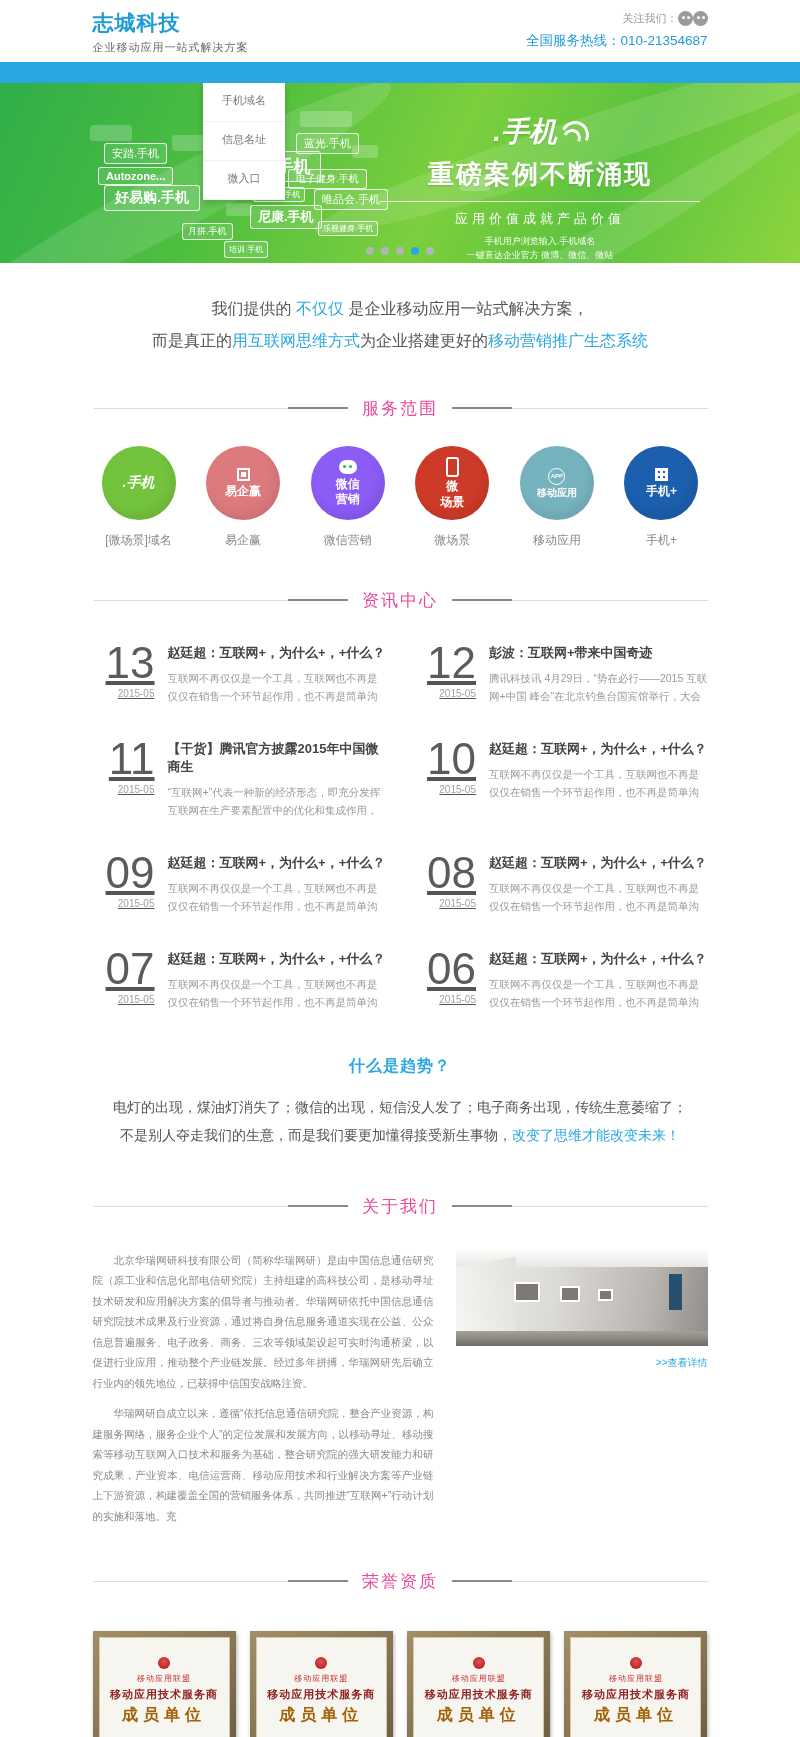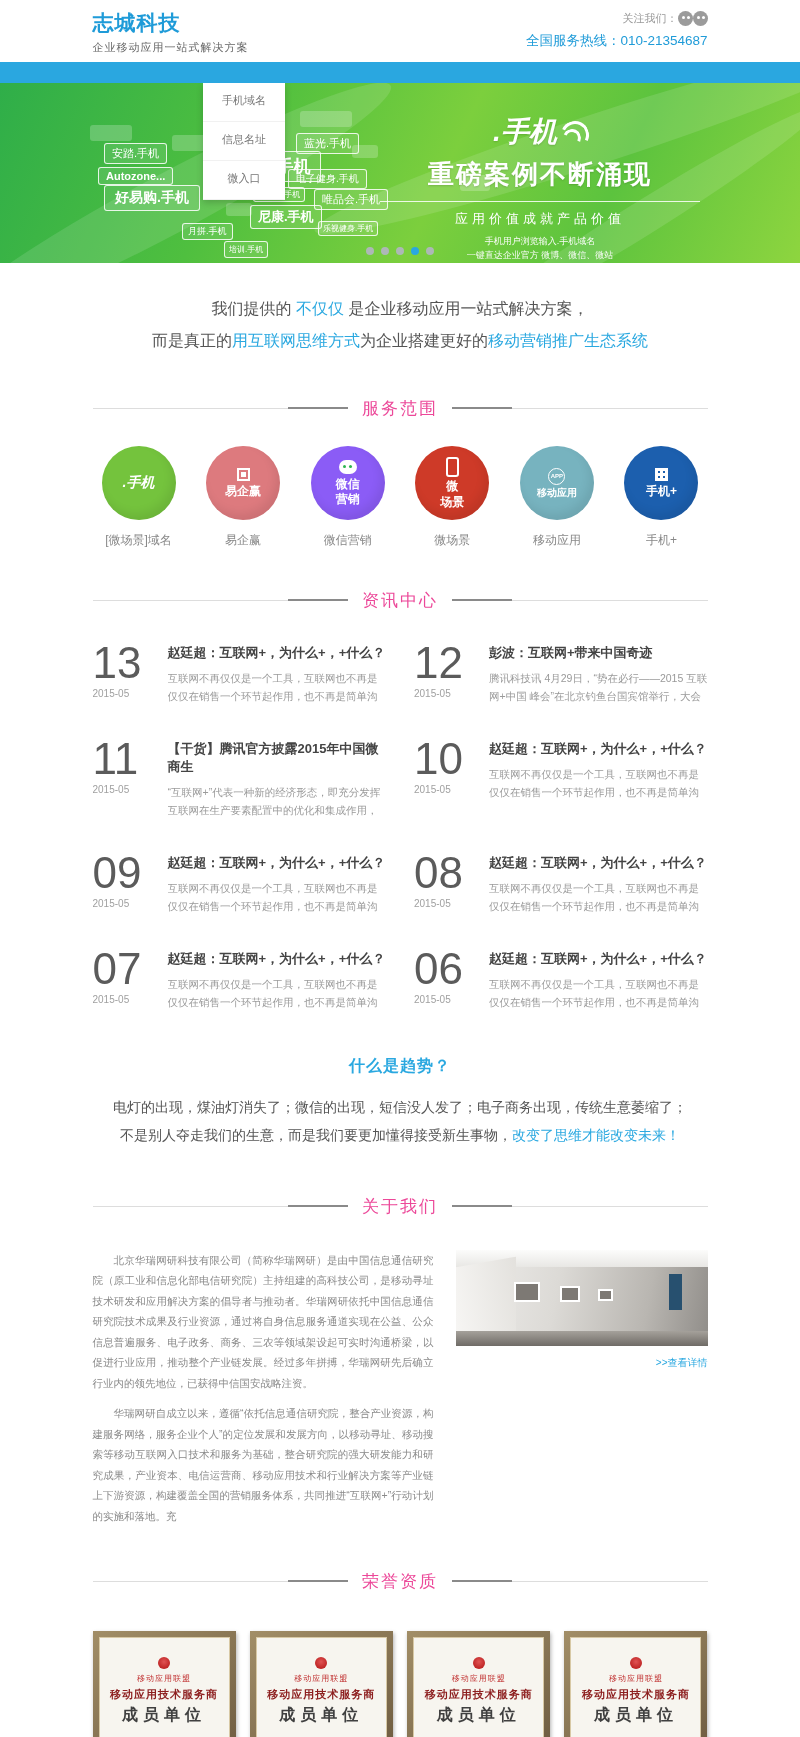--- a/index.html
+++ b/index.html
@@ -83,21 +83,21 @@
       display:flex; align-items:center; justify-content:center; margin-bottom:1px; }
   .grid9 { width:13px; height:13px; margin-bottom:2px;
       background:conic-gradient(#fff 0 0); -webkit-mask:none;
       background:repeating-linear-gradient(0deg,#fff 0 3px,transparent 3px 5px),
                  repeating-linear-gradient(90deg,#fff 0 3px,transparent 3px 5px); }
   .svc-label { margin-top:12px; font-size:12px; color:#888; }
 
   
   .news-grid { display:grid; grid-template-columns:1fr 1fr; column-gap:28px; row-gap:32px; margin-top:30px; }
   .news-item { display:flex; gap:13px; }
-  .ni-left { width:62px; flex:0 0 62px; text-align:left; }
+  .ni-left { width:62px; flex:0 0 62px; text-align:right;text-decoration:underline; }
   .ni-day { font-size:44px; color:#5b5b5b; line-height:0.95; }
   .ni-date { font-size:10px; color:#a0a0a0; margin-top:4px; }
   .ni-title { font-size:13px; font-weight:bold; color:#444; margin:2px 0 7px; cursor:pointer; }
   .ni-snippet { font-size:10.5px; color:#9a9a9a; line-height:1.75; max-height:37px; overflow:hidden; }
 
   
   .trend { text-align:center; margin-top:44px; }
   .trend-title { color:#2aa8e0; font-size:16px; font-weight:bold; letter-spacing:1px; }
   .trend-body { margin-top:16px; font-size:14px; color:#555; line-height:2.0; }
 
@@ -124,21 +124,21 @@
   
   .certs { display:flex; justify-content:space-between; margin-top:38px; }
   .cert { width:143px; height:120px; background:linear-gradient(145deg,#a28e67,#6e5c41); padding:6px;
       box-shadow:1px 2px 4px rgba(0,0,0,.3); }
   .cert-inner { height:100%; background:#f7f5ef; border:1px solid #d8c9a5; display:flex; flex-direction:column;
       align-items:center; justify-content:center; gap:3px; }
   .cert-emblem { width:12px; height:12px; border-radius:50%;
       background:radial-gradient(circle at 50% 40%, #e05353, #b11212); margin-bottom:1px; }
   .cert-l1 { font-size:8px; color:#c03030; letter-spacing:1px; }
   .cert-l2 { font-size:11px; font-weight:bold; color:#8d1f1f; letter-spacing:1px; }
-  .cert-l3 { font-size:16px; font-weight:bold; color:#404040; letter-spacing:5px;
+  .cert-l3 { font-size:16px; font-weight:bold; color:#a16207; letter-spacing:5px;
       font-family:"Liberation Serif","DejaVu Serif",serif; }
 </style>
 </head>
 <body>
 
 <div class="header">
   <div class="container">
     <div>
       <div class="logo-name">志城科技</div>
       <div class="logo-slogan">企业移动应用一站式解决方案</div>

